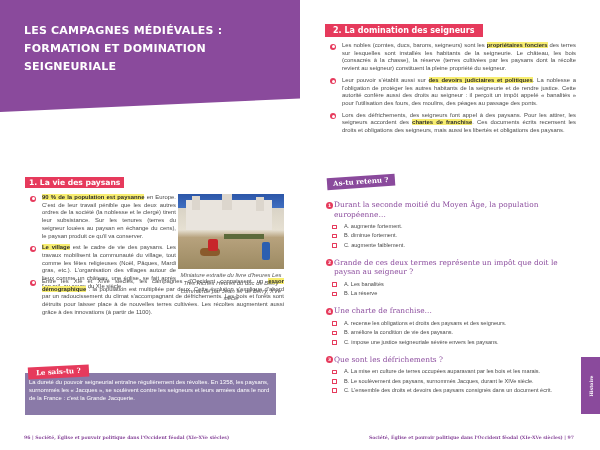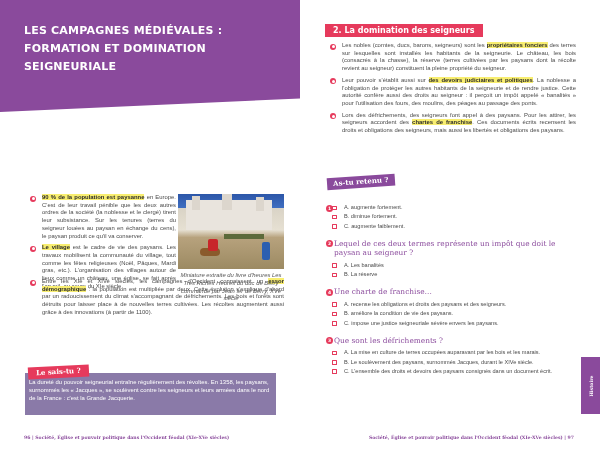--- a/index.html
+++ b/index.html
@@ -127,20 +127,21 @@
 </style>
 </head>
 <body>
 
 <div class="page page-left">
   <div class="title-banner">
     <h1>Les campagnes médiévales : formation et domination seigneuriale</h1>
   </div>
 
 
+  <div class="section-heading sh1">1. La vie des paysans</div>
 
   <ul class="bullets bl1">
     <li>
       <span class="bullet-icon"></span>
       <span class="hl">90 % de la population est paysanne</span><span> en Europe. C'est de leur travail pénible que les deux autres ordres de la société (la noblesse et le clergé) tirent leur subsistance. Sur les tenures (terres du seigneur louées au paysan en échange du cens), le paysan produit ce qu'il va conserver.</span>
     </li>
     <li>
       <span class="bullet-icon"></span>
       <span class="hl">Le village</span><span> est le cadre de vie des paysans. Les travaux mobilisent la communauté du village, tout comme les fêtes religieuses (Noël, Pâques, Mardi gras, etc.). L'organisation des villages autour de lieux comme un château, une église, se fait après l'an mil, au cours du XIe siècle.</span>
     </li>
@@ -192,32 +193,33 @@
       <span>Lors des défrichements, des seigneurs font appel à des paysans. Pour les attirer, les seigneurs accordent des </span><span class="hl">chartes de franchise</span><span>. Ces documents écrits recensent les droits et obligations des seigneurs, mais aussi les libertés et obligations des paysans.</span>
     </li>
   </ul>
 
   <div class="asturetenu-tag">As-tu retenu ?</div>
 
   <div class="quiz">
     <div class="q">
       <div class="q-title">
         <span class="q-num">1</span>
+        <span>Durant la seconde moitié du Moyen Âge, la population européenne…</span>
       </div>
       <ul class="opts">
         <li><span class="checkbox"></span><span>A. augmente fortement.</span></li>
         <li><span class="checkbox"></span><span>B. diminue fortement.</span></li>
         <li><span class="checkbox"></span><span>C. augmente faiblement.</span></li>
       </ul>
     </div>
 
     <div class="q">
       <div class="q-title">
         <span class="q-num">2</span>
-        <span>Lequel de ces deux termes représente un impôt que doit le paysan au seigneur ?</span>
+        <span>Grande de ces deux termes représente un impôt que doit le paysan au seigneur ?</span>
       </div>
       <ul class="opts">
         <li><span class="checkbox"></span><span>A. Les banalités</span></li>
         <li><span class="checkbox"></span><span>B. La réserve</span></li>
       </ul>
     </div>
 
     <div class="q">
       <div class="q-title">
         <span class="q-num">4</span>

